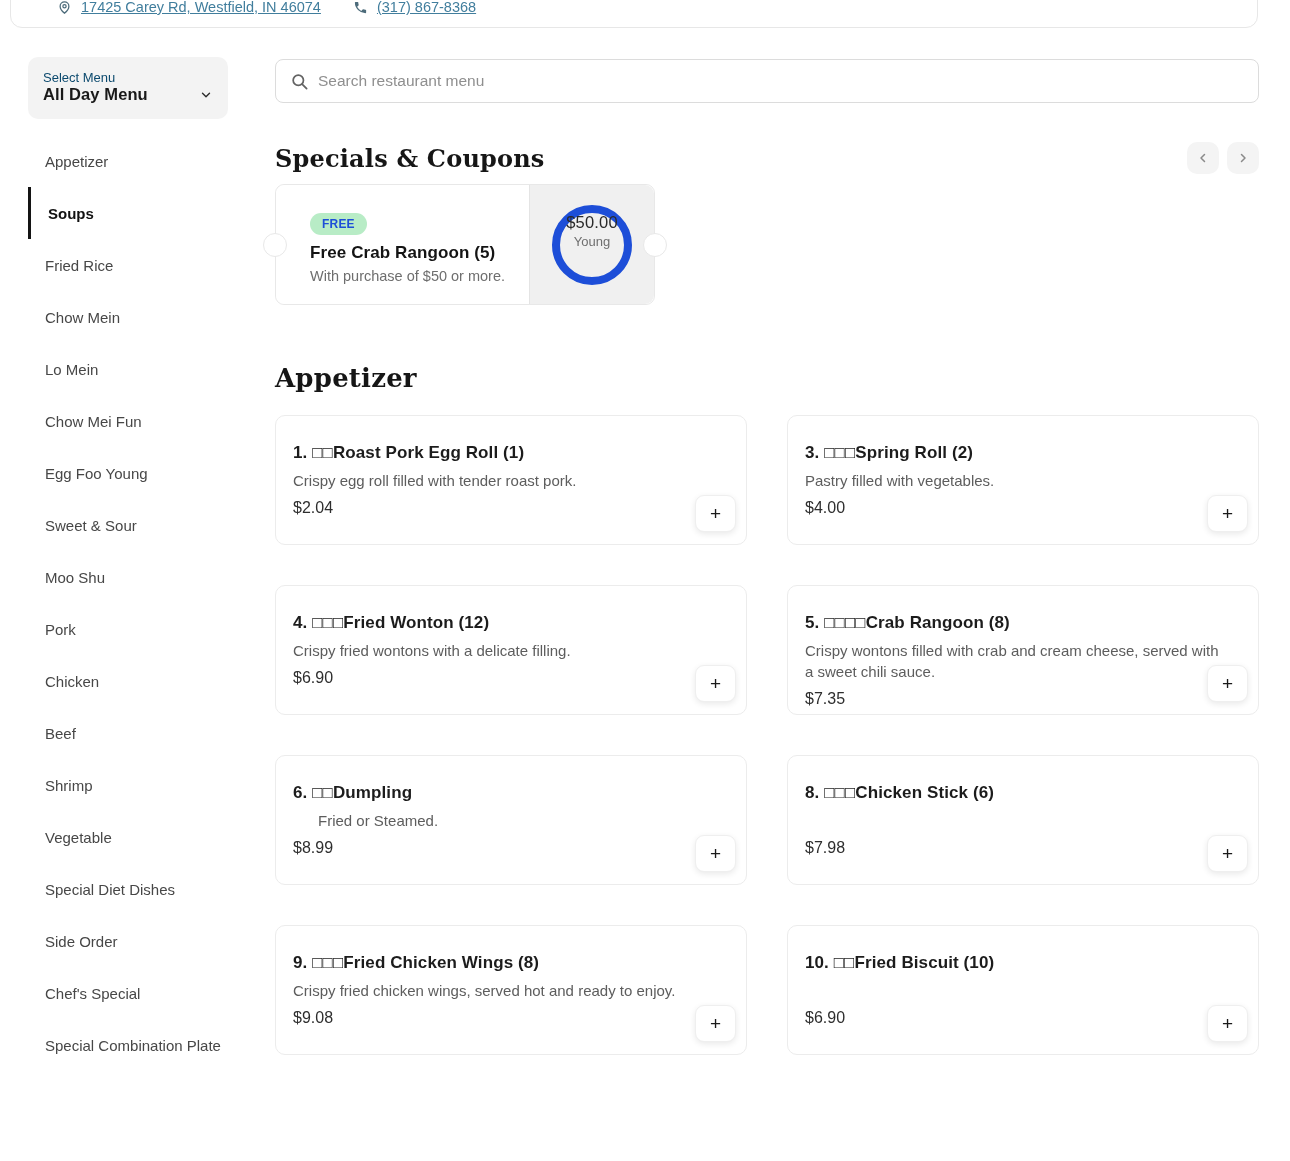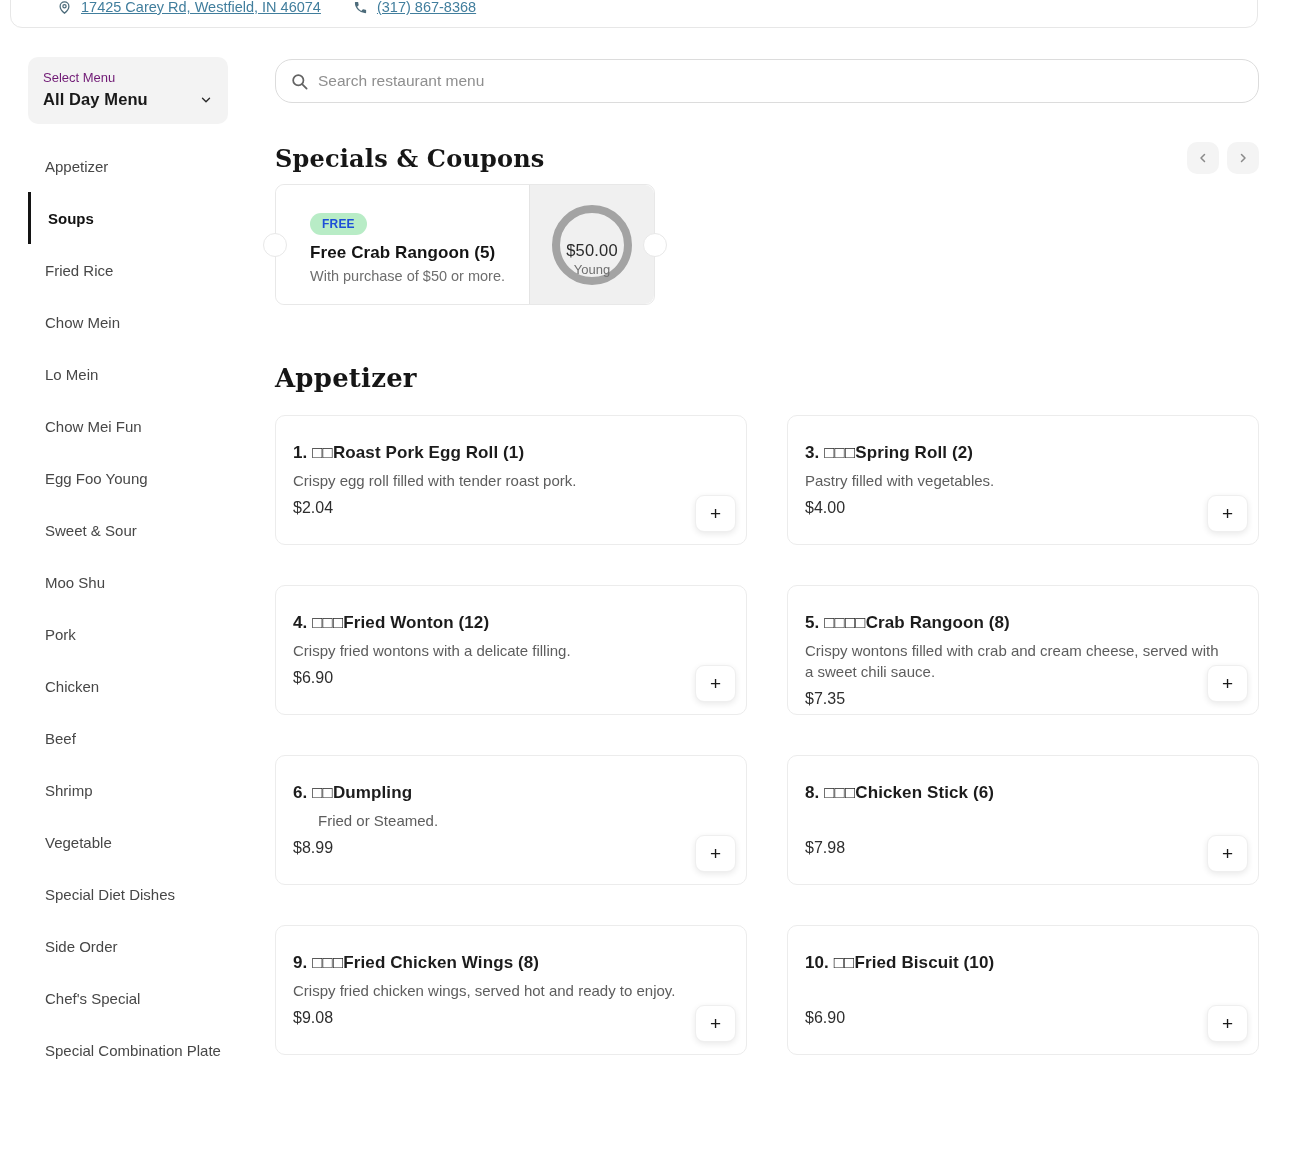--- a/index.html
+++ b/index.html
@@ -12,34 +12,34 @@
     background:#fff; border:1px solid #e7e7e7; border-radius:12px;
     display:flex; align-items:flex-end; padding:0 0 10px 46px; }
   .topbar-row { display:flex; align-items:center; gap:9px; height:20px; }
   .topbar-link { color:#417e9d; font-size:14.5px; text-decoration:underline; cursor:pointer; }
   .topbar-sep { width:14px; }
   .tb-icon { width:15px; height:15px; color:#4c6b7a; flex:0 0 auto; }
 
   
   .sidebar { position:absolute; left:28px; top:57px; width:200px; }
   .menu-select { background:#f3f3f3; border-radius:10px; padding:13px 15px 15px; cursor:pointer; }
-  .menu-select-label { font-size:13px; color:#701a75; margin-bottom:5px; }
+  .menu-select-label { font-size:13px; color:#0c4a6e; }
   .menu-select-row { display:flex; align-items:center; justify-content:space-between; }
   .menu-select-value { font-size:16.5px; font-weight:600; color:#191919; letter-spacing:.1px; }
   .chev { width:14px; height:14px; color:#2b2b2b; }
   .cat-list { margin-top:16px; }
   .side-item { height:52px; display:flex; align-items:center; padding-left:17px; cursor:pointer;
     font-size:15px; color:#474747; }
   .side-item.active { border-left:3px solid #141414; color:#111; font-weight:600; }
 
   
   .main { position:absolute; left:275px; top:59px; width:984px; }
 
   .search-bar { display:flex; align-items:center; height:44px; border:1px solid #dcdcdc;
-    border-radius:17px; background:#fff; padding:0 14px; gap:9px; }
+    border-radius:8px; background:#fff; padding:0 14px; gap:9px; }
   .search-icon { width:19px; height:19px; color:#636363; flex:0 0 auto; }
   .search-input { border:none; outline:none; flex:1; font-size:15.5px; color:#222;
     font-family:"Liberation Sans", sans-serif; background:transparent; }
   .search-input::placeholder { color:#8f8f8f; }
 
   .section-head { margin-top:39px; display:flex; align-items:center; justify-content:space-between;gap:20px; }
   h2.slab { font-family:"DejaVu Serif", serif; font-weight:800; font-size:24px;
     letter-spacing:.2px; color:#161616; }
   .carousel-btns { display:flex; gap:8px; }
   .car-btn { width:32px; height:32px; border:none; border-radius:10px; background:#f4f4f4;
@@ -53,22 +53,22 @@
   .coupon-right { width:125px; background:#f0f0f0; border-left:1px solid #e4e4e4;
     border-radius:0 9px 9px 0; display:flex; align-items:center; justify-content:center; }
   .badge-free { display:inline-block; background:#b8ecc6; color:#1d4ed8; font-size:12px;
     font-weight:700; padding:4px 12px; border-radius:999px; letter-spacing:.2px; }
   .coupon-title { margin-top:8px; font-size:17px; font-weight:700; color:#141414; letter-spacing:.1px; }
   .coupon-sub { margin-top:5px; font-size:14.5px; color:#6e6e6e; }
   .notch { position:absolute; width:24px; height:24px; background:#fff; border:1px solid #e8e8e8;
     border-radius:50%; top:50%; transform:translateY(-50%); }
   .notch.left { left:-13px; }
   .notch.right { right:-13px; }
-  .ring { width:80px; height:80px; border-radius:50%; border:8px solid #a3a3a3;
-    display:flex; flex-direction:column; align-items:center; justify-content:flex-end; background:#f0f0f0; }
+  .ring { width:80px; height:80px; border-radius:50%; border:8px solid #1d4ed8;
+    display:flex; flex-direction:column; align-items:center; justify-content:flex-start; background:#f0f0f0; }
   .ring-amount { font-size:16.5px; color:#2a2a2a; letter-spacing:.2px; }
   .ring-label { font-size:13px; color:#6f6f6f; margin-top:2px; }
 
   
   h2.slab.appetizer { margin-top:58px; font-size:26px; }
   .menu-grid { margin-top:22px; display:grid; grid-template-columns:1fr 1fr; column-gap:49px; row-gap:31px;gap:40px; }
   .card { position:relative; height:130px; background:#fff; border:1px solid #ececec;
     border-radius:10px; padding:24px 17px 12px; cursor:pointer; }
   .card-title { font-size:17px; font-weight:600; color:#1c1c1c; line-height:25px; margin-bottom:5px; letter-spacing:.1px; }
   .card-desc { font-size:15px; color:#5d5d5d; line-height:21px; min-height:21px; margin-bottom:6px;

